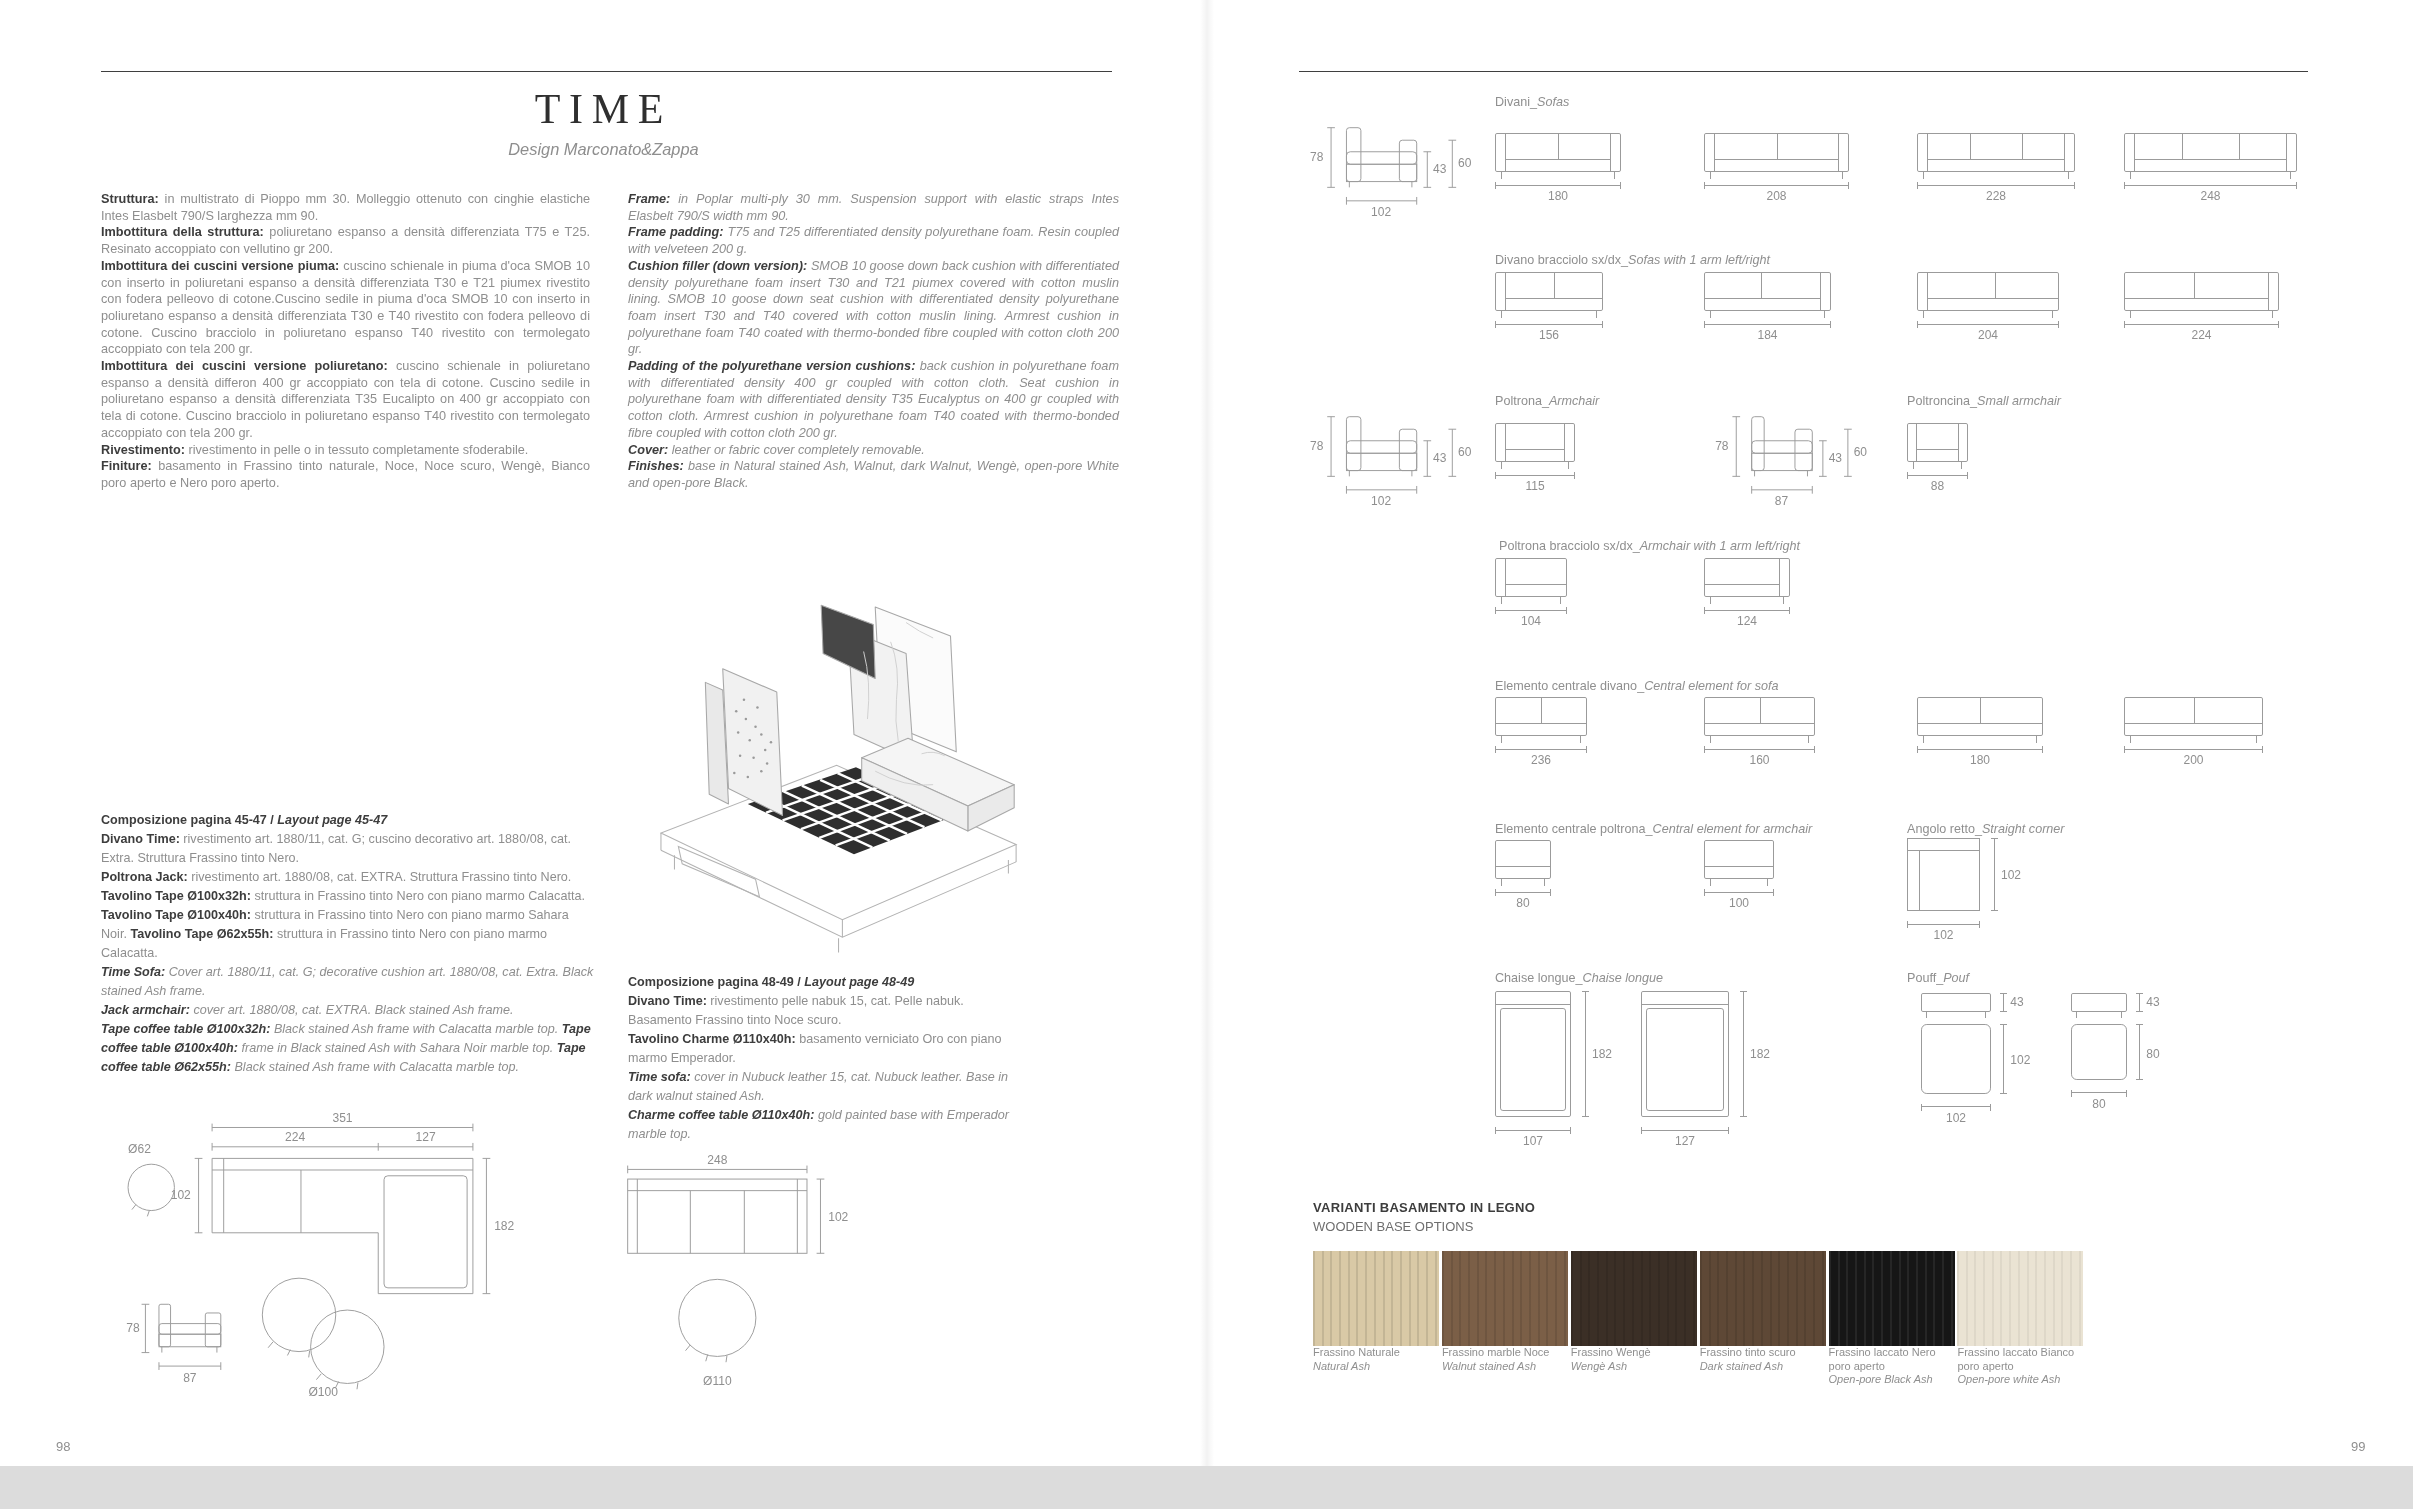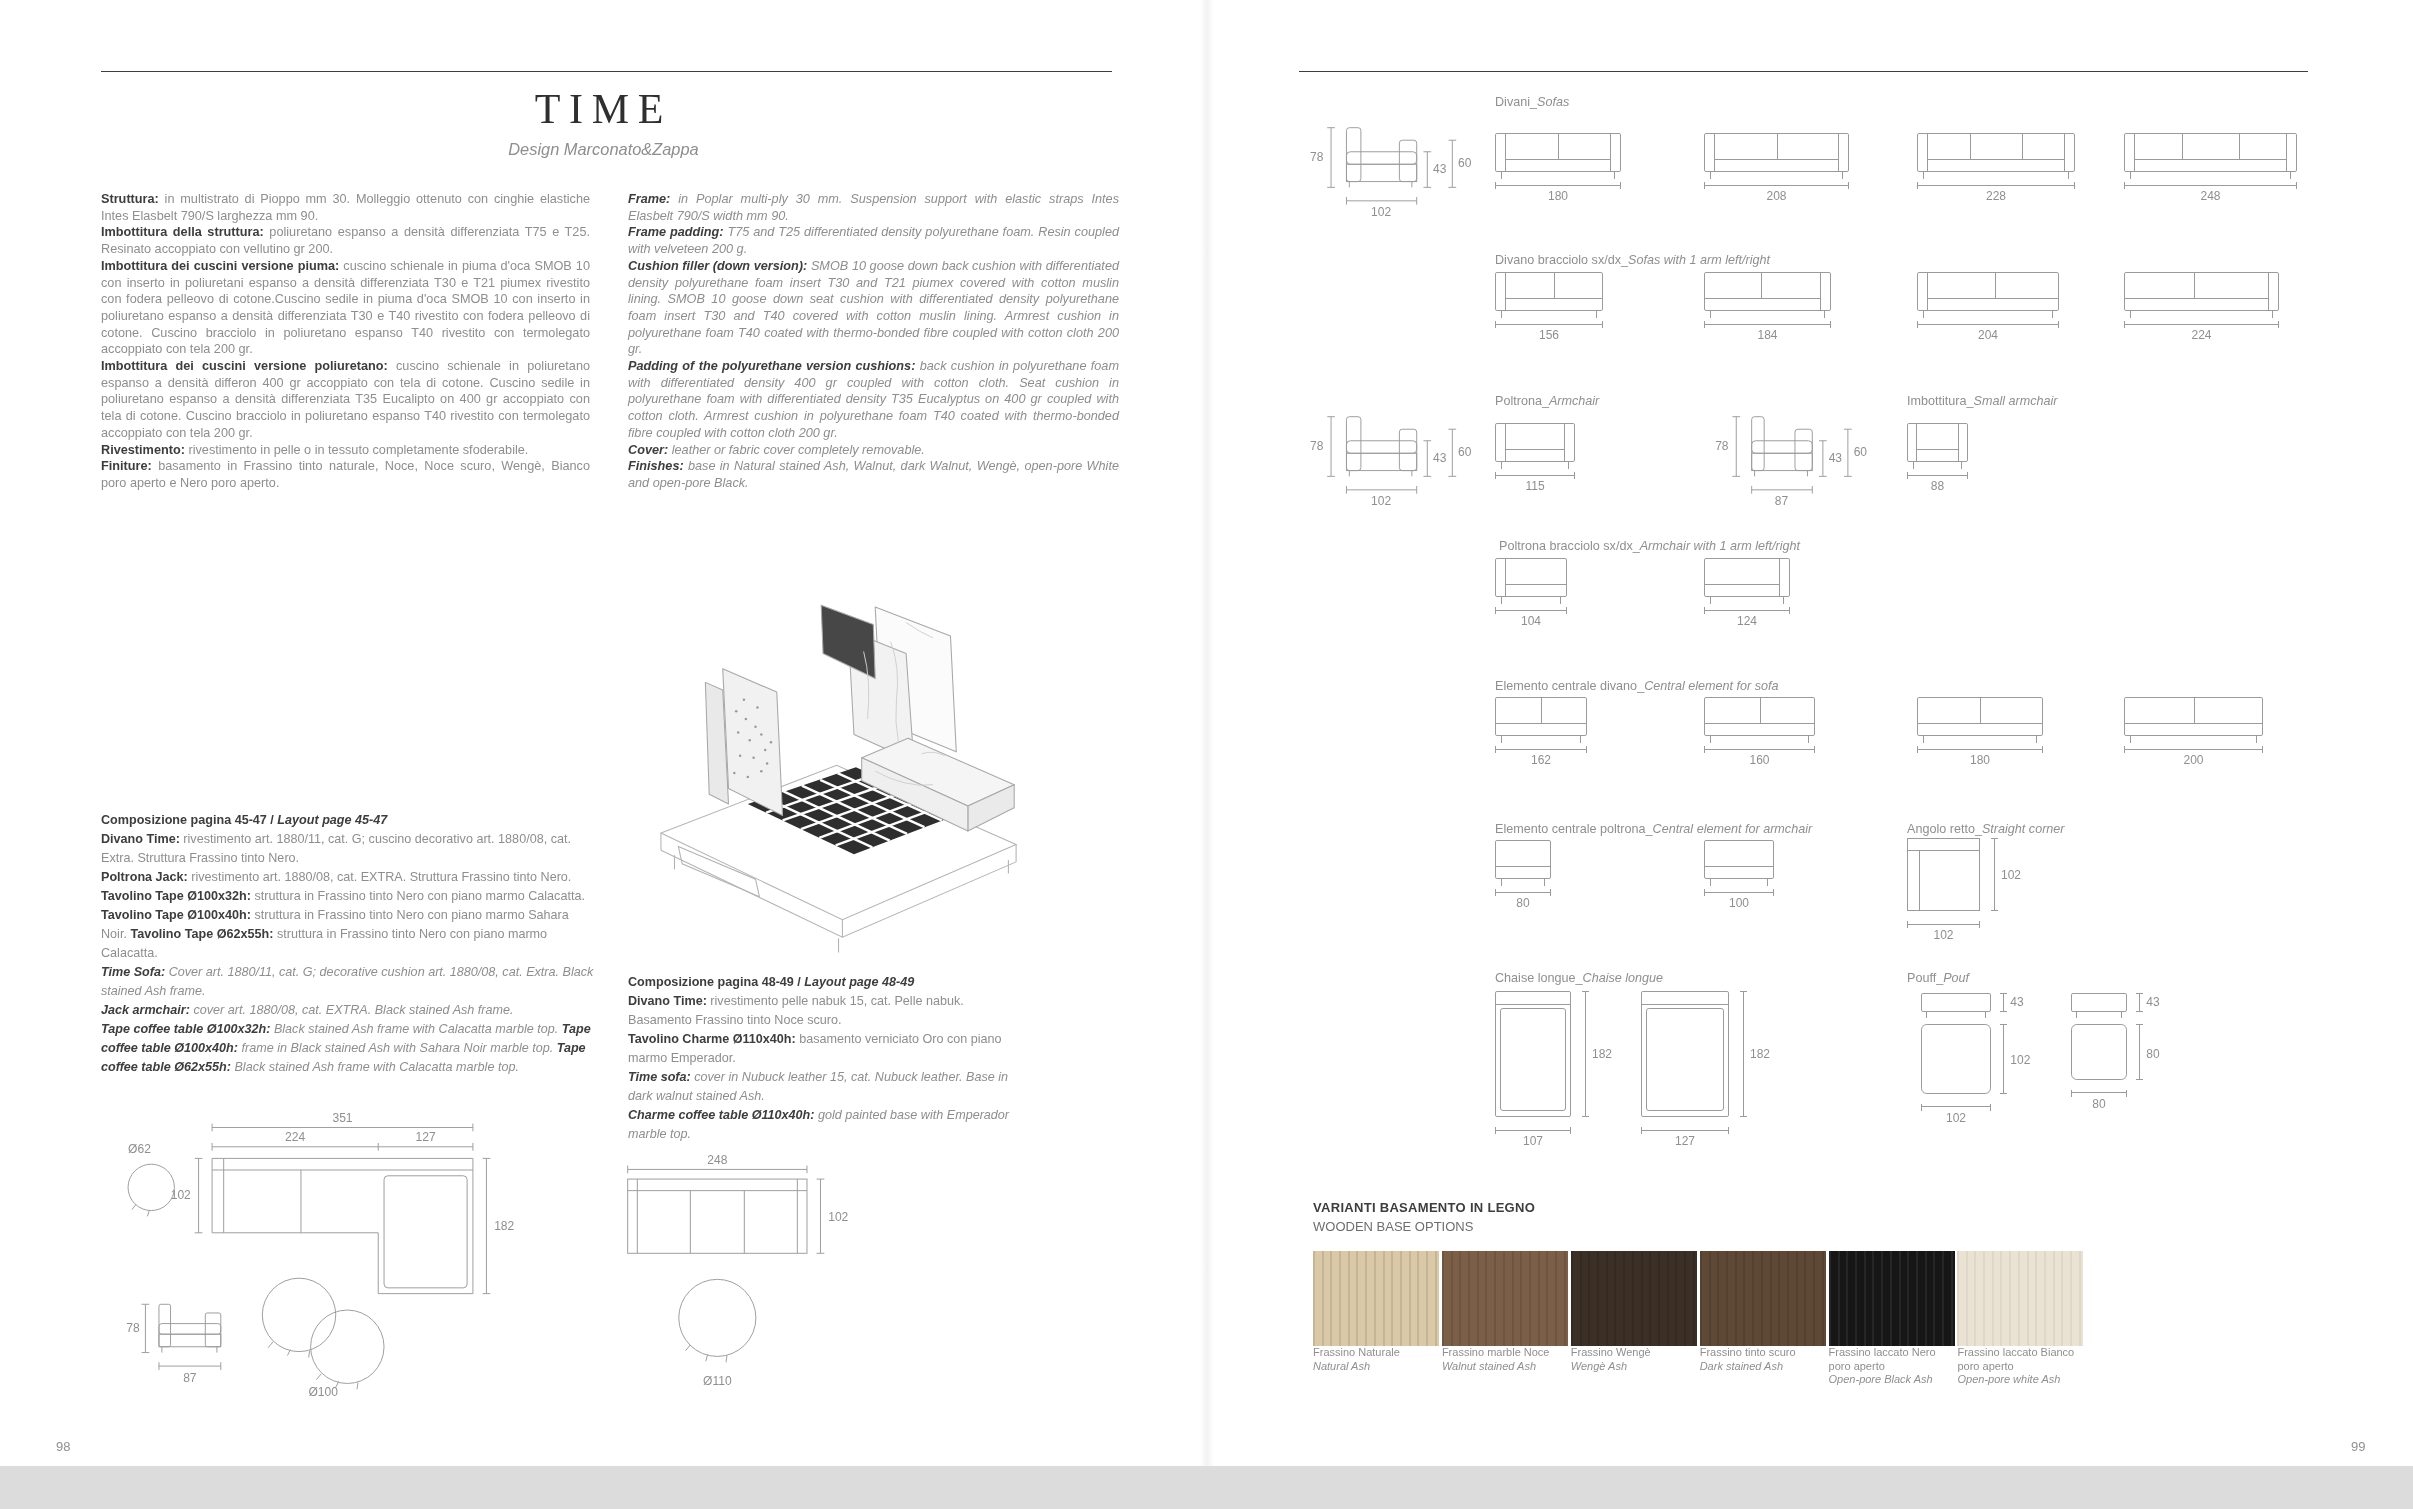--- a/index.html
+++ b/index.html
@@ -389,21 +389,21 @@
           <span class="seatline"></span>
           <span class="mid" style="left:45%;"></span>
           <span class="leg ll"></span>
           <span class="leg lr"></span>
         </div>
       <div class="dimh"></div>
       <div class="dimlbl">224</div>
     </div>
 
     <div class="sec-title abs" style="left:288px;top:394px;"><span>Poltrona</span><span class="sep">_</span><span class="en">Armchair</span></div>
-    <div class="sec-title abs" style="left:700px;top:394px;"><span>Imbottitura</span><span class="sep">_</span><span class="en">Small armchair</span></div>
+    <div class="sec-title abs" style="left:700px;top:394px;"><span>Poltroncina</span><span class="sep">_</span><span class="en">Small armchair</span></div>
 
     <svg class="abs" style="left:97px;top:409px;" width="185" height="102" viewBox="0 0 192 106">
       <g class="ln">
         <line x1="28" y1="8" x2="28" y2="70"></line>
           <line x1="24" y1="8" x2="32" y2="8"></line>
           <line x1="24" y1="70" x2="32" y2="70"></line>
         <rect x="44" y="8" width="15" height="56" rx="3"></rect>
         <rect x="44" y="33" width="73" height="13" rx="4"></rect>
         <rect x="44" y="46" width="73" height="18"></rect>
         <rect x="99" y="21" width="18" height="43" rx="3"></rect>
@@ -502,21 +502,21 @@
     <div class="sec-title abs" style="left:288px;top:679px;"><span>Elemento centrale divano</span><span class="sep">_</span><span class="en">Central element for sofa</span></div>
 
     <div class="diag" style="left:288px;top:697px;width:92px;">
       <div class="front-icon arms-none">
           <span class="seatline"></span>
           <span class="mid" style="left:50%;"></span>
           <span class="leg ll"></span>
           <span class="leg lr"></span>
         </div>
       <div class="dimh"></div>
-      <div class="dimlbl">162</div>
+      <div class="dimlbl">236</div>
     </div>
     <div class="diag" style="left:497px;top:697px;width:111px;">
       <div class="front-icon arms-none">
           <span class="seatline"></span>
           <span class="mid" style="left:50%;"></span>
           <span class="leg ll"></span>
           <span class="leg lr"></span>
         </div>
       <div class="dimh"></div>
       <div class="dimlbl">160</div>

